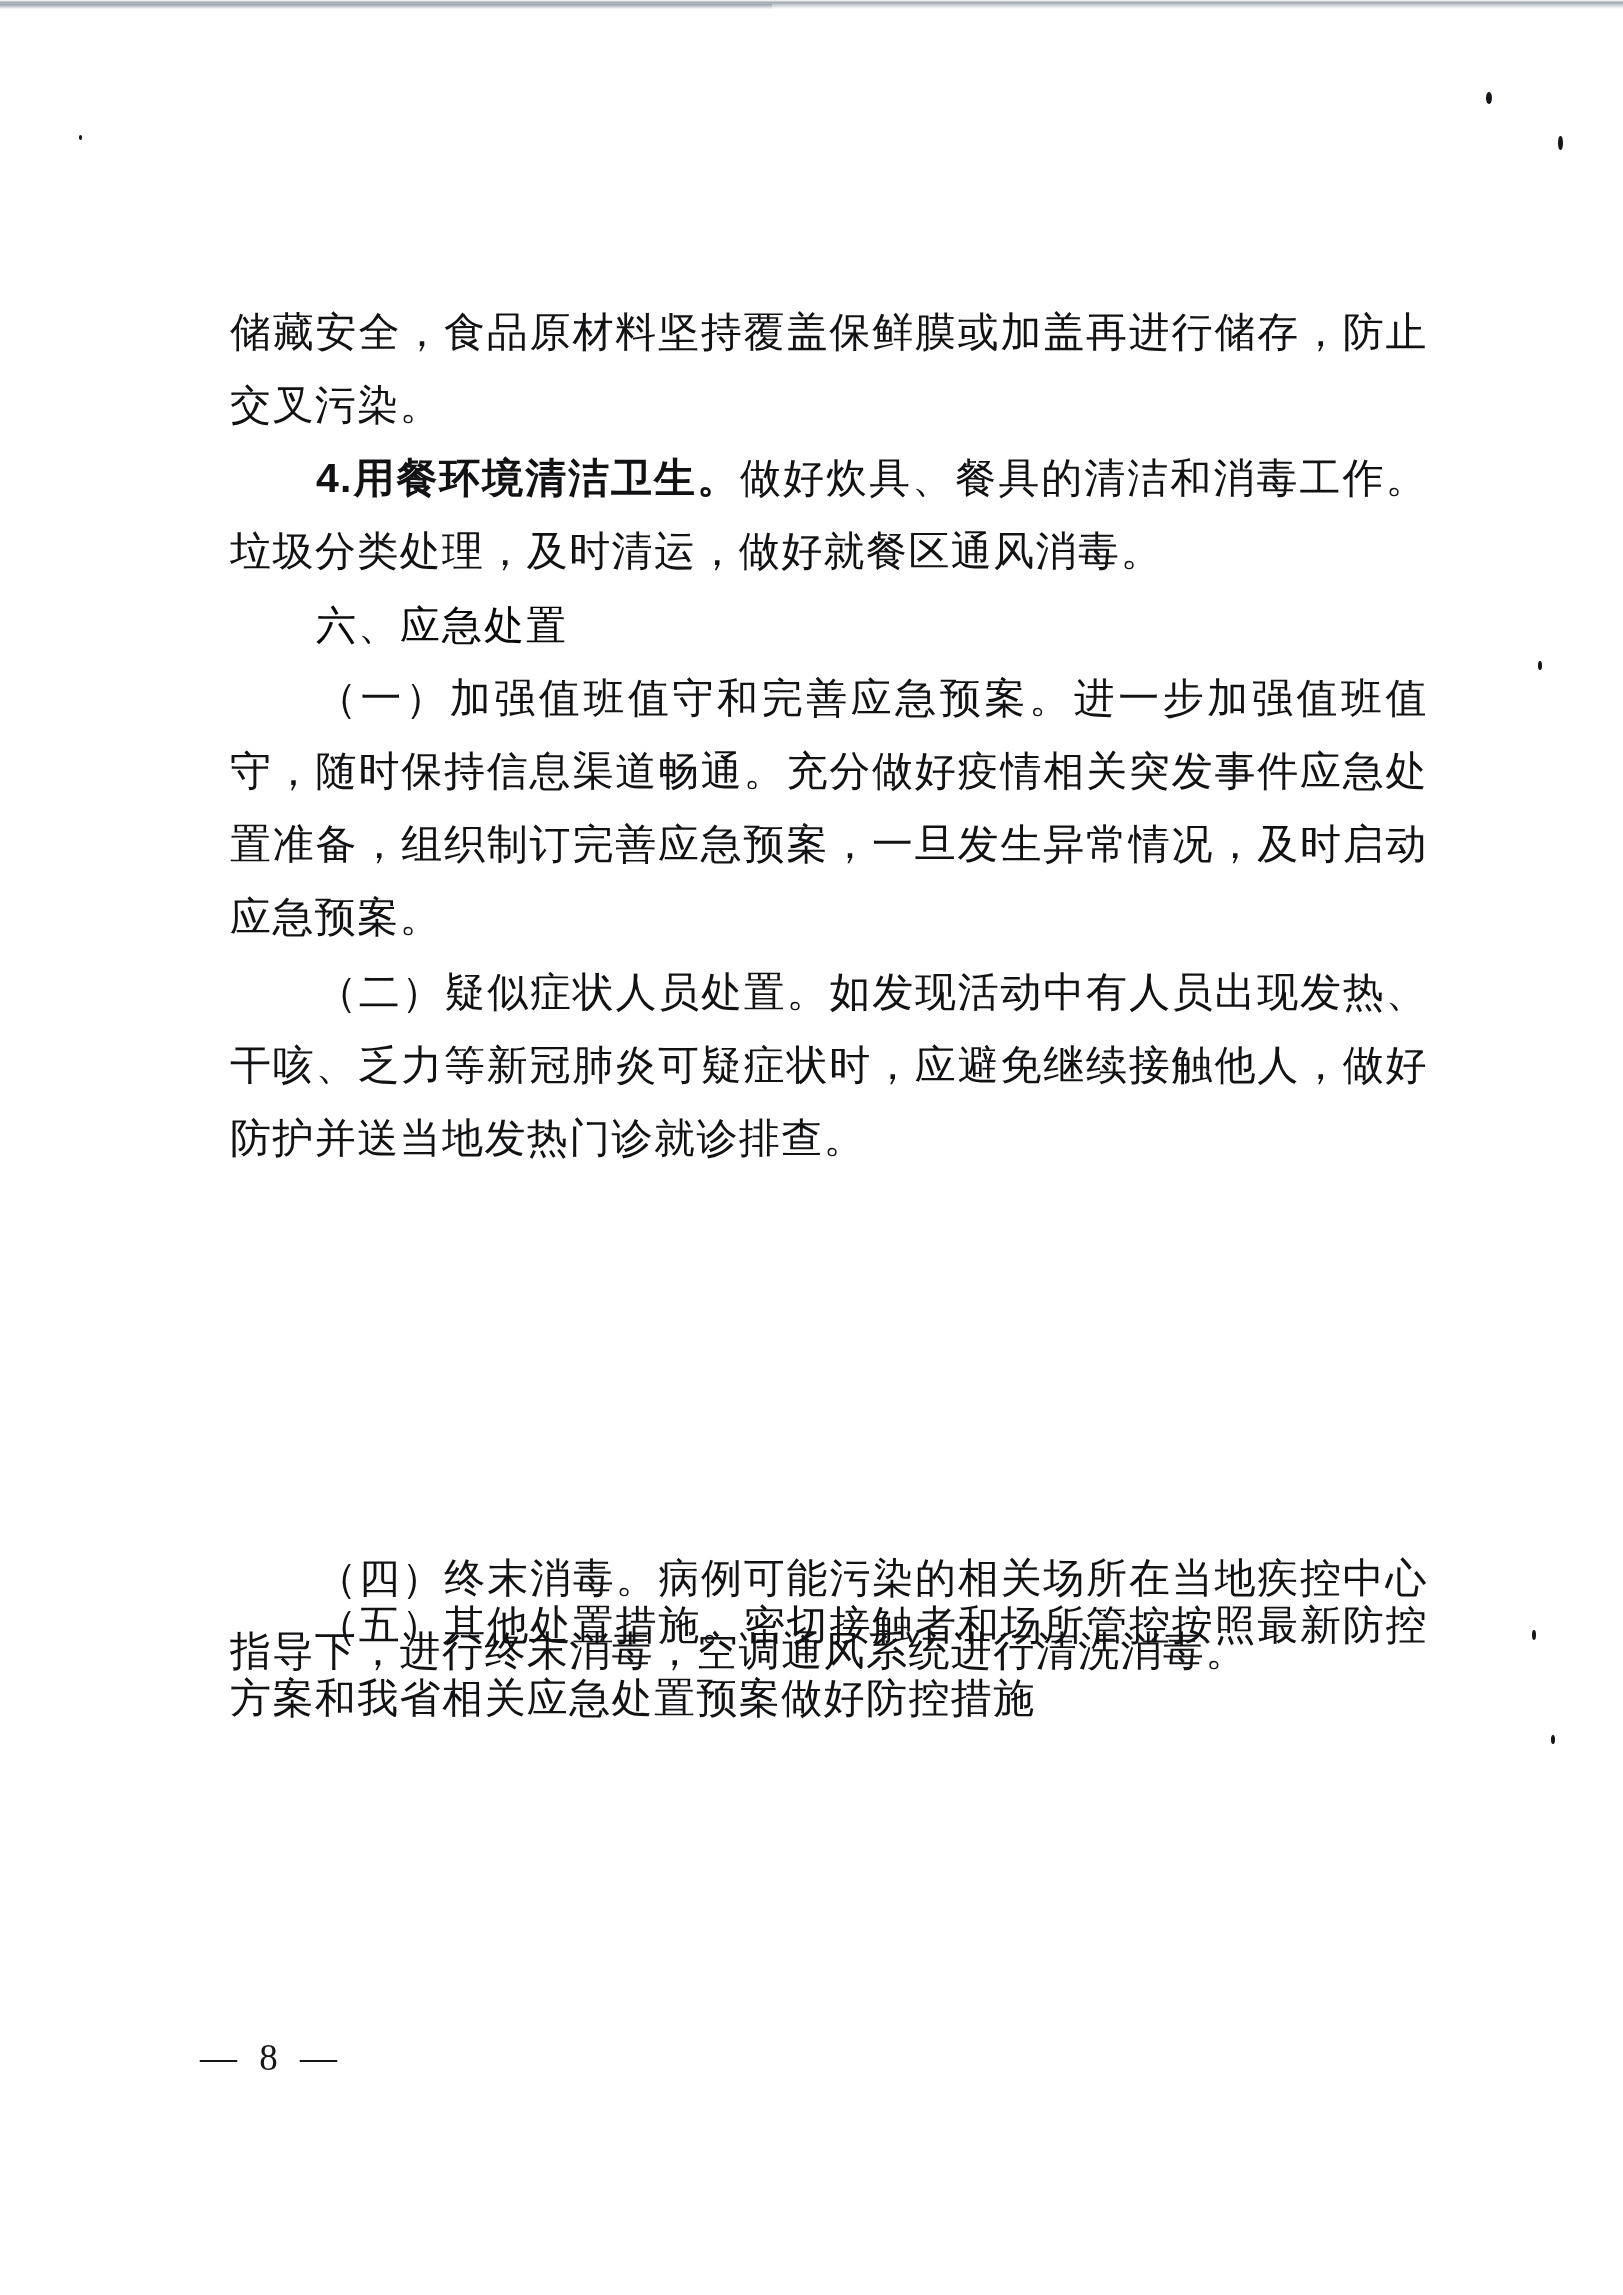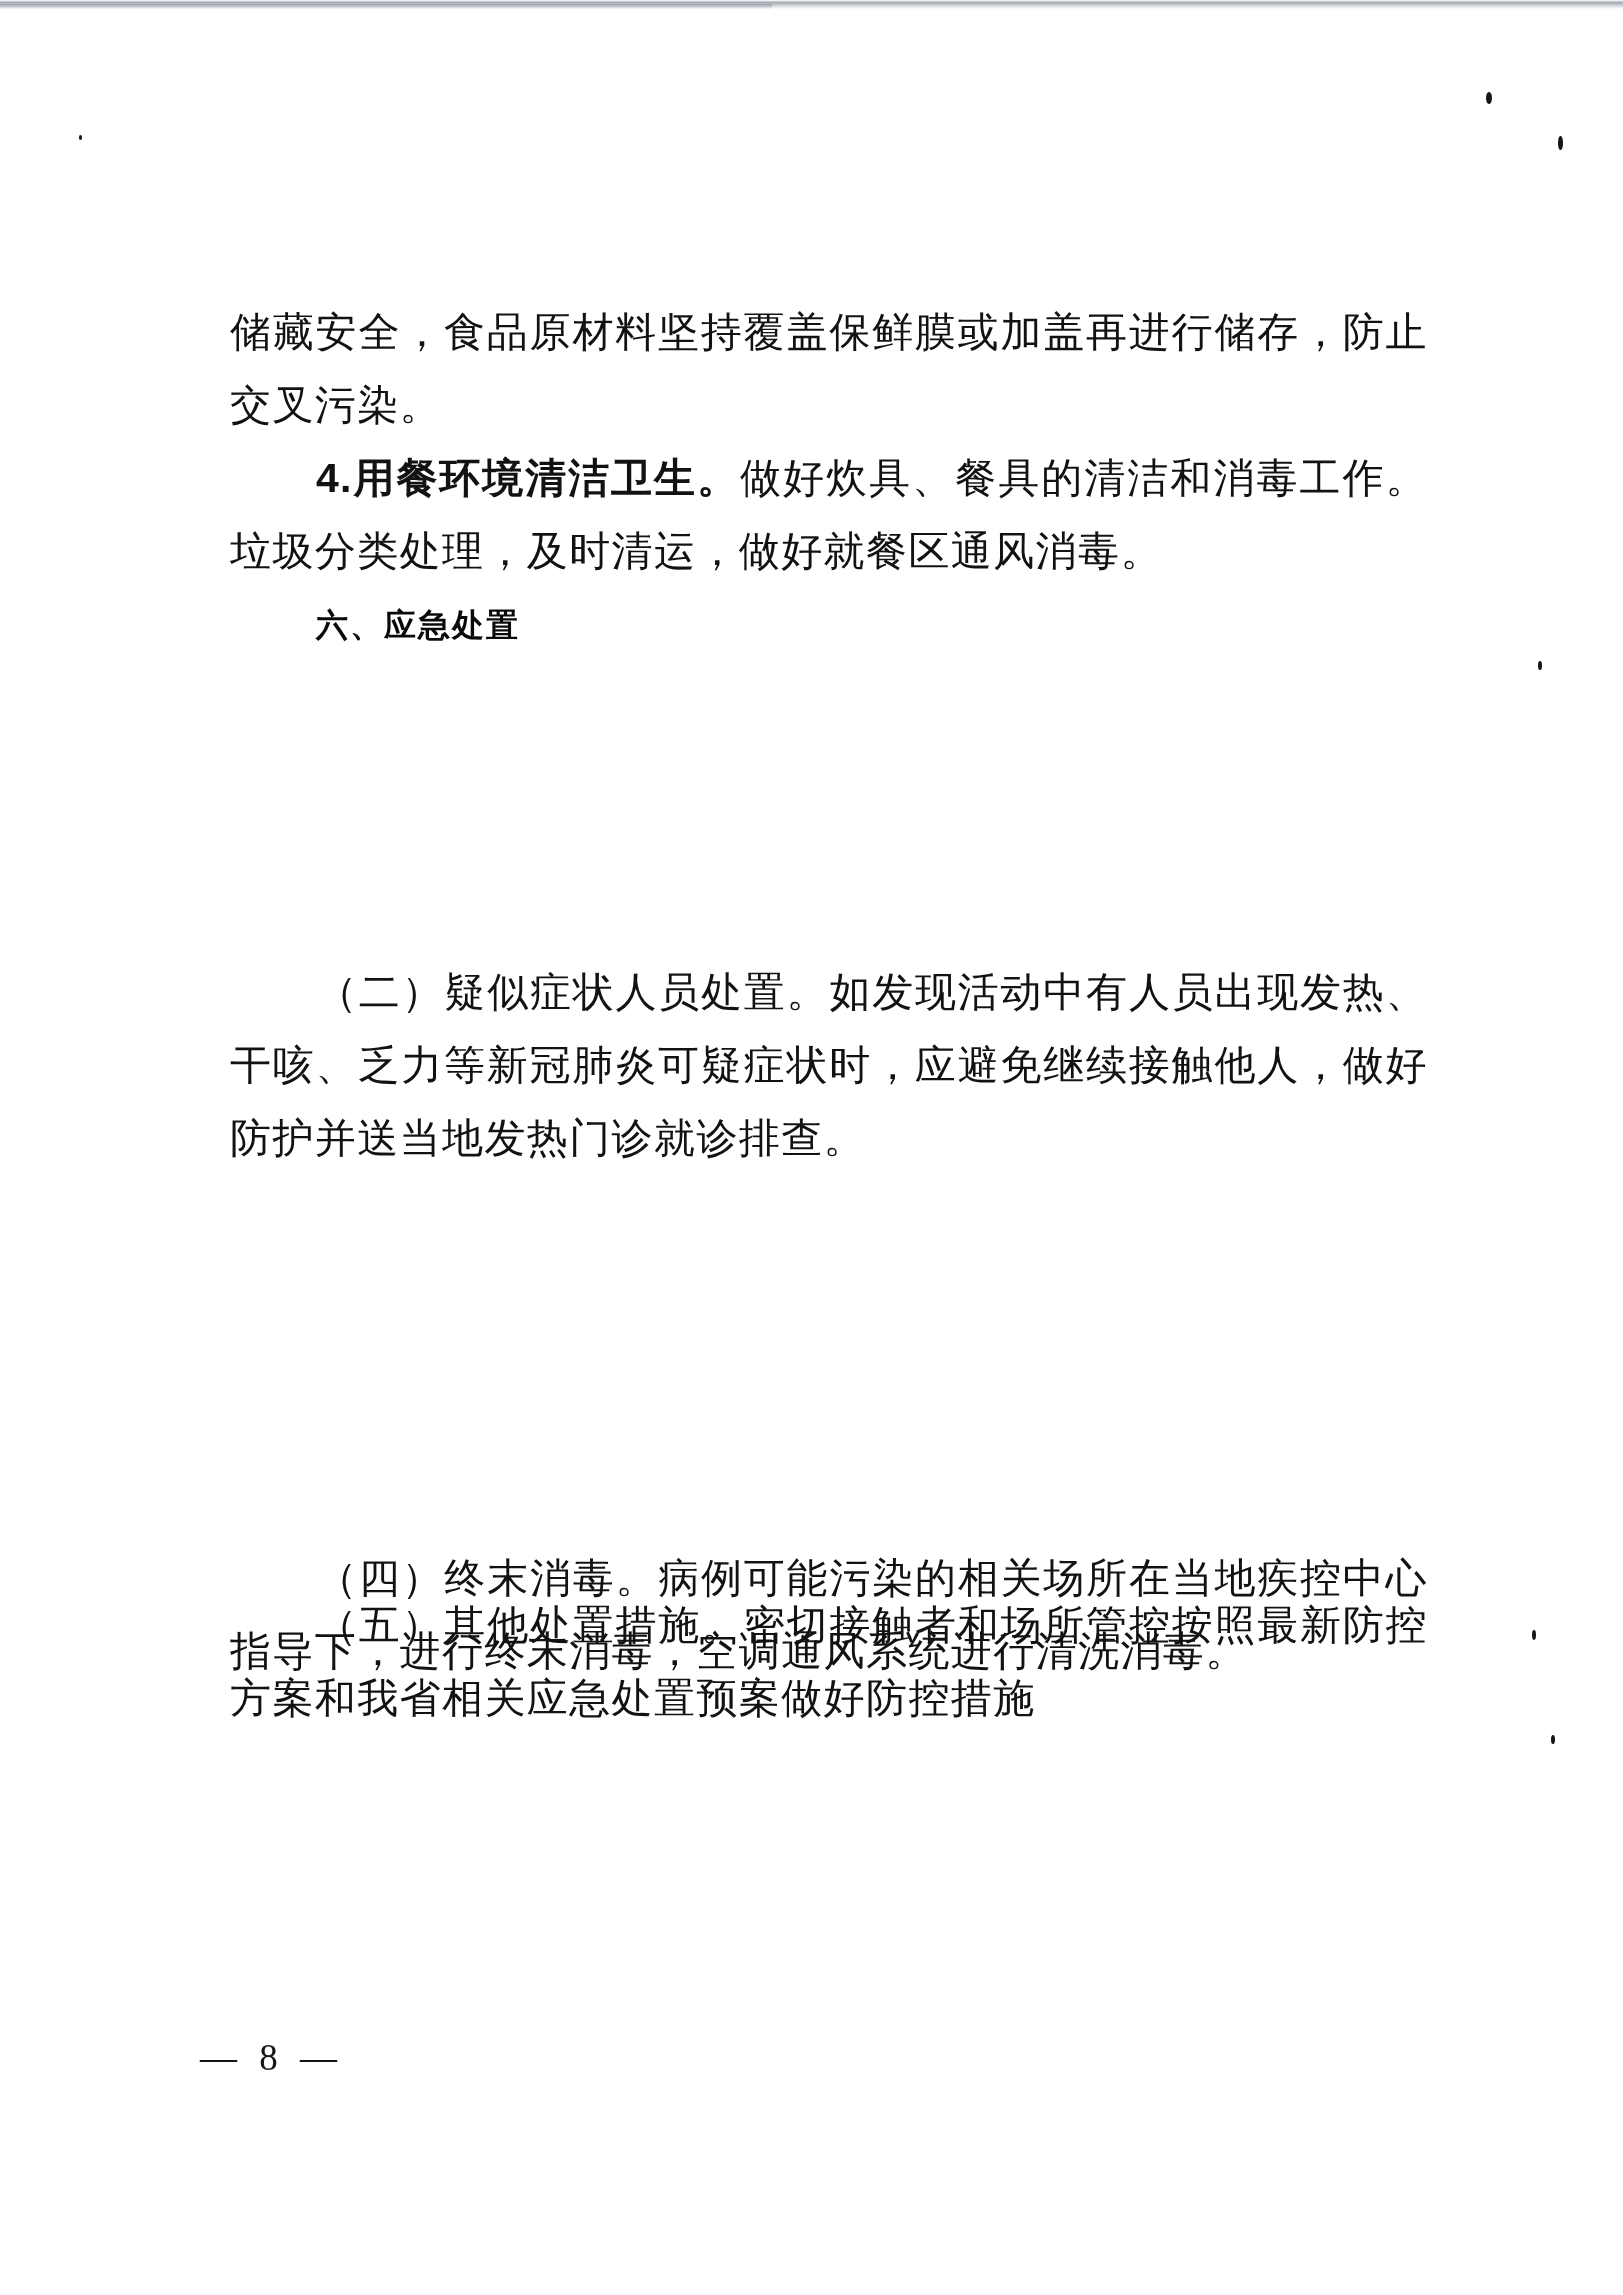--- a/index.html
+++ b/index.html
@@ -78,25 +78,25 @@
     font-family: "Liberation Serif", "DejaVu Serif", serif;
     font-weight: 400;
   }
   .indent {
     text-indent: 86px;
   }
   .heading {
     position: absolute;
     left: 230px;
     width: 1198px;
-    font-size: 32px;
+    font-size: 40px;
     line-height: 73px;
     letter-spacing: 2px;
     color: #0a0a0c;
-    font-weight: 700;
+    font-weight: 400;
     text-indent: 86px;
     font-family: "Liberation Sans", "DejaVu Sans", sans-serif;
   }
   .lead-bold {
     font-weight: 700;
     letter-spacing: 1.3px;
     font-family: "Liberation Sans", "DejaVu Sans", sans-serif;
   }
   .page-number {
     position: absolute;
@@ -122,20 +122,21 @@
   <div class="speck" style="left:1532px; top:1630px; width:3.9px; height:9.8px;"></div>
   <div class="speck" style="left:1551px; top:1735px; width:3.9px; height:9.2px;"></div>
   <div class="speck" style="left:79px; top:135px; width:3.3px; height:4.6px;"></div>
 
   <div class="body-text" style="top:296px;">储藏安全，食品原材料坚持覆盖保鲜膜或加盖再进行储存，防止交叉污染。</div>
 
   <div class="body-text indent" style="top:442px;"><span class="lead-bold">4.用餐环境清洁卫生。</span><span>做好炊具、餐具的清洁和消毒工作。垃圾分类处理，及时清运，做好就餐区通风消毒。</span></div>
 
   <div class="heading" style="top:589px;">六、应急处置</div>
 
+  <div class="body-text indent" style="top:662px;">（一）加强值班值守和完善应急预案。进一步加强值班值守，随时保持信息渠道畅通。充分做好疫情相关突发事件应急处置准备，组织制订完善应急预案，一旦发生异常情况，及时启动应急预案。</div>
 
   <div class="body-text indent" style="top:956px;">（二）疑似症状人员处置。如发现活动中有人员出现发热、干咳、乏力等新冠肺炎可疑症状时，应避免继续接触他人，做好防护并送当地发热门诊就诊排查。</div>
 
 
   <div class="body-text indent" style="top:1542px;">（四）终末消毒。病例可能污染的相关场所在当地疾控中心指导下，进行终末消毒，空调通风系统进行清洗消毒。</div>
 
   <div class="body-text indent" style="top:1589px;">（五）其他处置措施。密切接触者和场所管控按照最新防控方案和我省相关应急处置预案做好防控措施</div>
 
   <div class="page-number">— 8 —</div>
 

